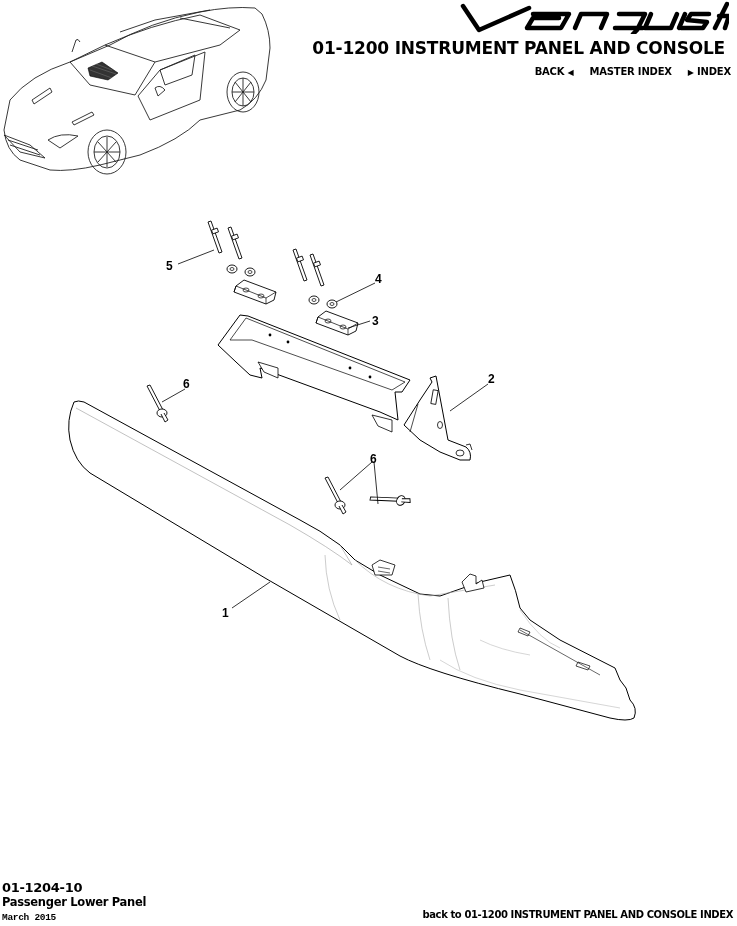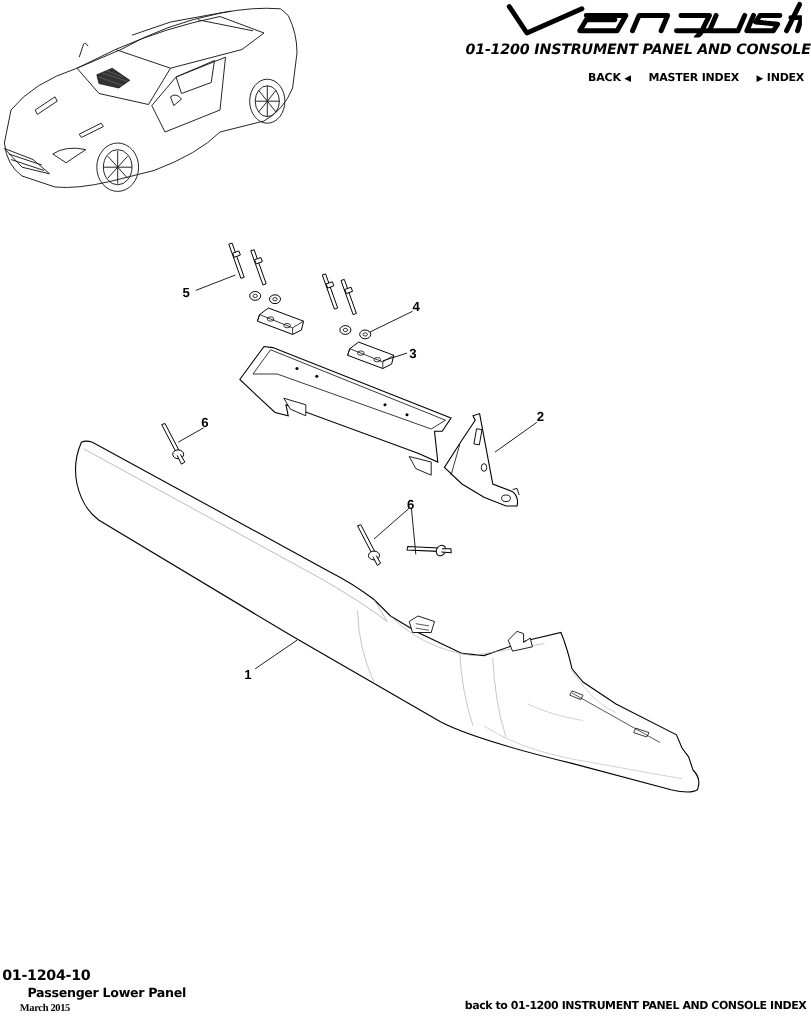--- a/index.html
+++ b/index.html
@@ -1,30 +1,30 @@
 <!DOCTYPE html>
 <html><head>
 <meta charset="utf-8">
 <style>
   html, body { margin:0; padding:0; background:#ffffff; }
   body { width:737px; height:926px; position:relative; overflow:hidden;
          font-family:"Liberation Sans", sans-serif; color:#000; }
   .abs { position:absolute; }
   .logo { right:8px; top:0px; width:300px; height:34px; }
-  .section-title { right:0; top:38px; font-size:13px; font-weight:bold;
-                   font-family:"DejaVu Sans", sans-serif; letter-spacing:-0.2px; white-space:nowrap;font-style:italic; }
+  .section-title { right:12px; top:38px; font-size:17px; font-weight:bold;
+                   font-family:"DejaVu Sans", sans-serif; letter-spacing:-0.2px; white-space:nowrap; }
   .nav { right:6px; top:66px; font-size:10px; font-weight:bold; font-family:"DejaVu Sans", sans-serif;
          display:flex; gap:16px; white-space:nowrap; letter-spacing:-0.2px; }
   .nav span { cursor:pointer;text-align:center; }
   .nav .arrow { font-size:8px; }
   .car { left:0; top:0; width:280px; height:190px; }
   .diagram { left:0; top:190px; width:737px; height:680px; }
   .footer-code { left:2px; top:880px; font-size:13px; font-weight:bold; font-family:"DejaVu Sans", sans-serif; letter-spacing:-0.3px; }
-  .footer-name { left:2px; top:895px; font-size:11.5px; font-weight:bold; font-family:"DejaVu Sans", sans-serif; letter-spacing:-0.3px;margin-left:23px; }
-  .footer-date { left:2px; top:912px; font-size:9.5px; font-weight:bold; font-family:Liberation Serif, serif; letter-spacing:-0.3px;margin-left:16px; }
+  .footer-name { left:2px; top:895px; font-size:11.5px; font-weight:bold; font-family:"DejaVu Sans", sans-serif; letter-spacing:-0.3px; }
+  .footer-date { left:2px; top:912px; font-size:9.5px; font-weight:bold; font-family:Liberation Mono, monospace; letter-spacing:-0.3px; }
   .footer-back { right:4px; top:909px; font-size:10px; font-weight:bold; font-family:"DejaVu Sans", sans-serif; letter-spacing:-0.4px; cursor:pointer; white-space:nowrap; }
   .callout { font-family:"Liberation Sans", sans-serif; font-weight:bold; font-size:12px; }
 </style>
 </head>
 <body>
 
 <svg class="abs logo" viewBox="0 0 300 34">
   <g fill="none" stroke="#000" stroke-width="4.5" stroke-linecap="round" stroke-linejoin="round">
     <path d="M34 6 L50 30 L100 8"></path>
     <path d="M104 14 L140 14 L132 28 L98 28 L104 18 L130 18"></path>

